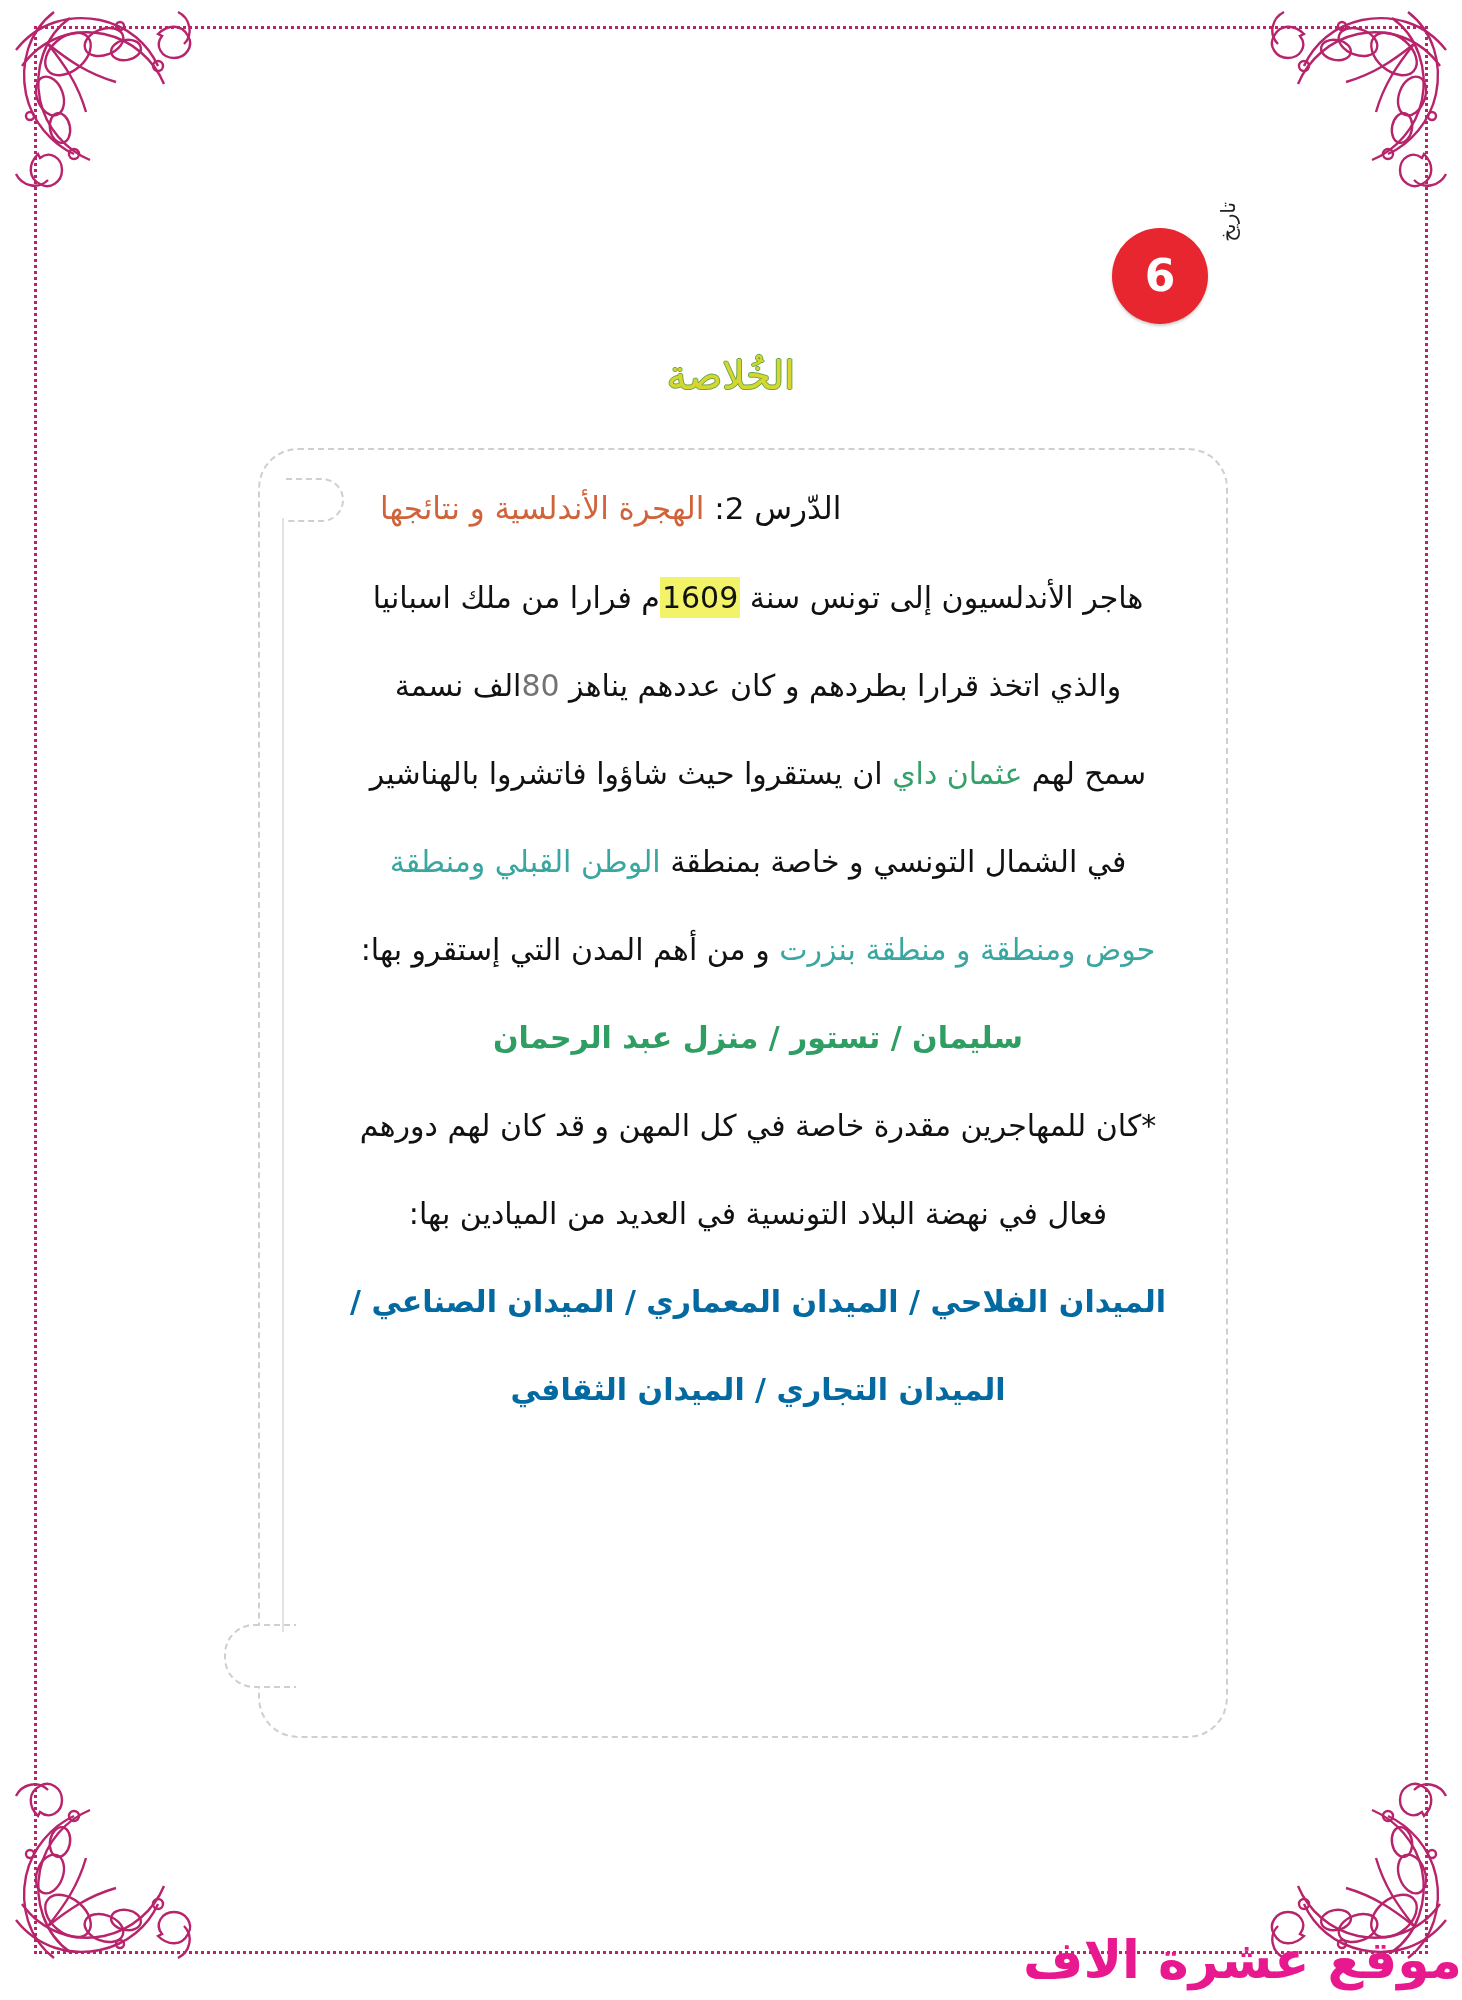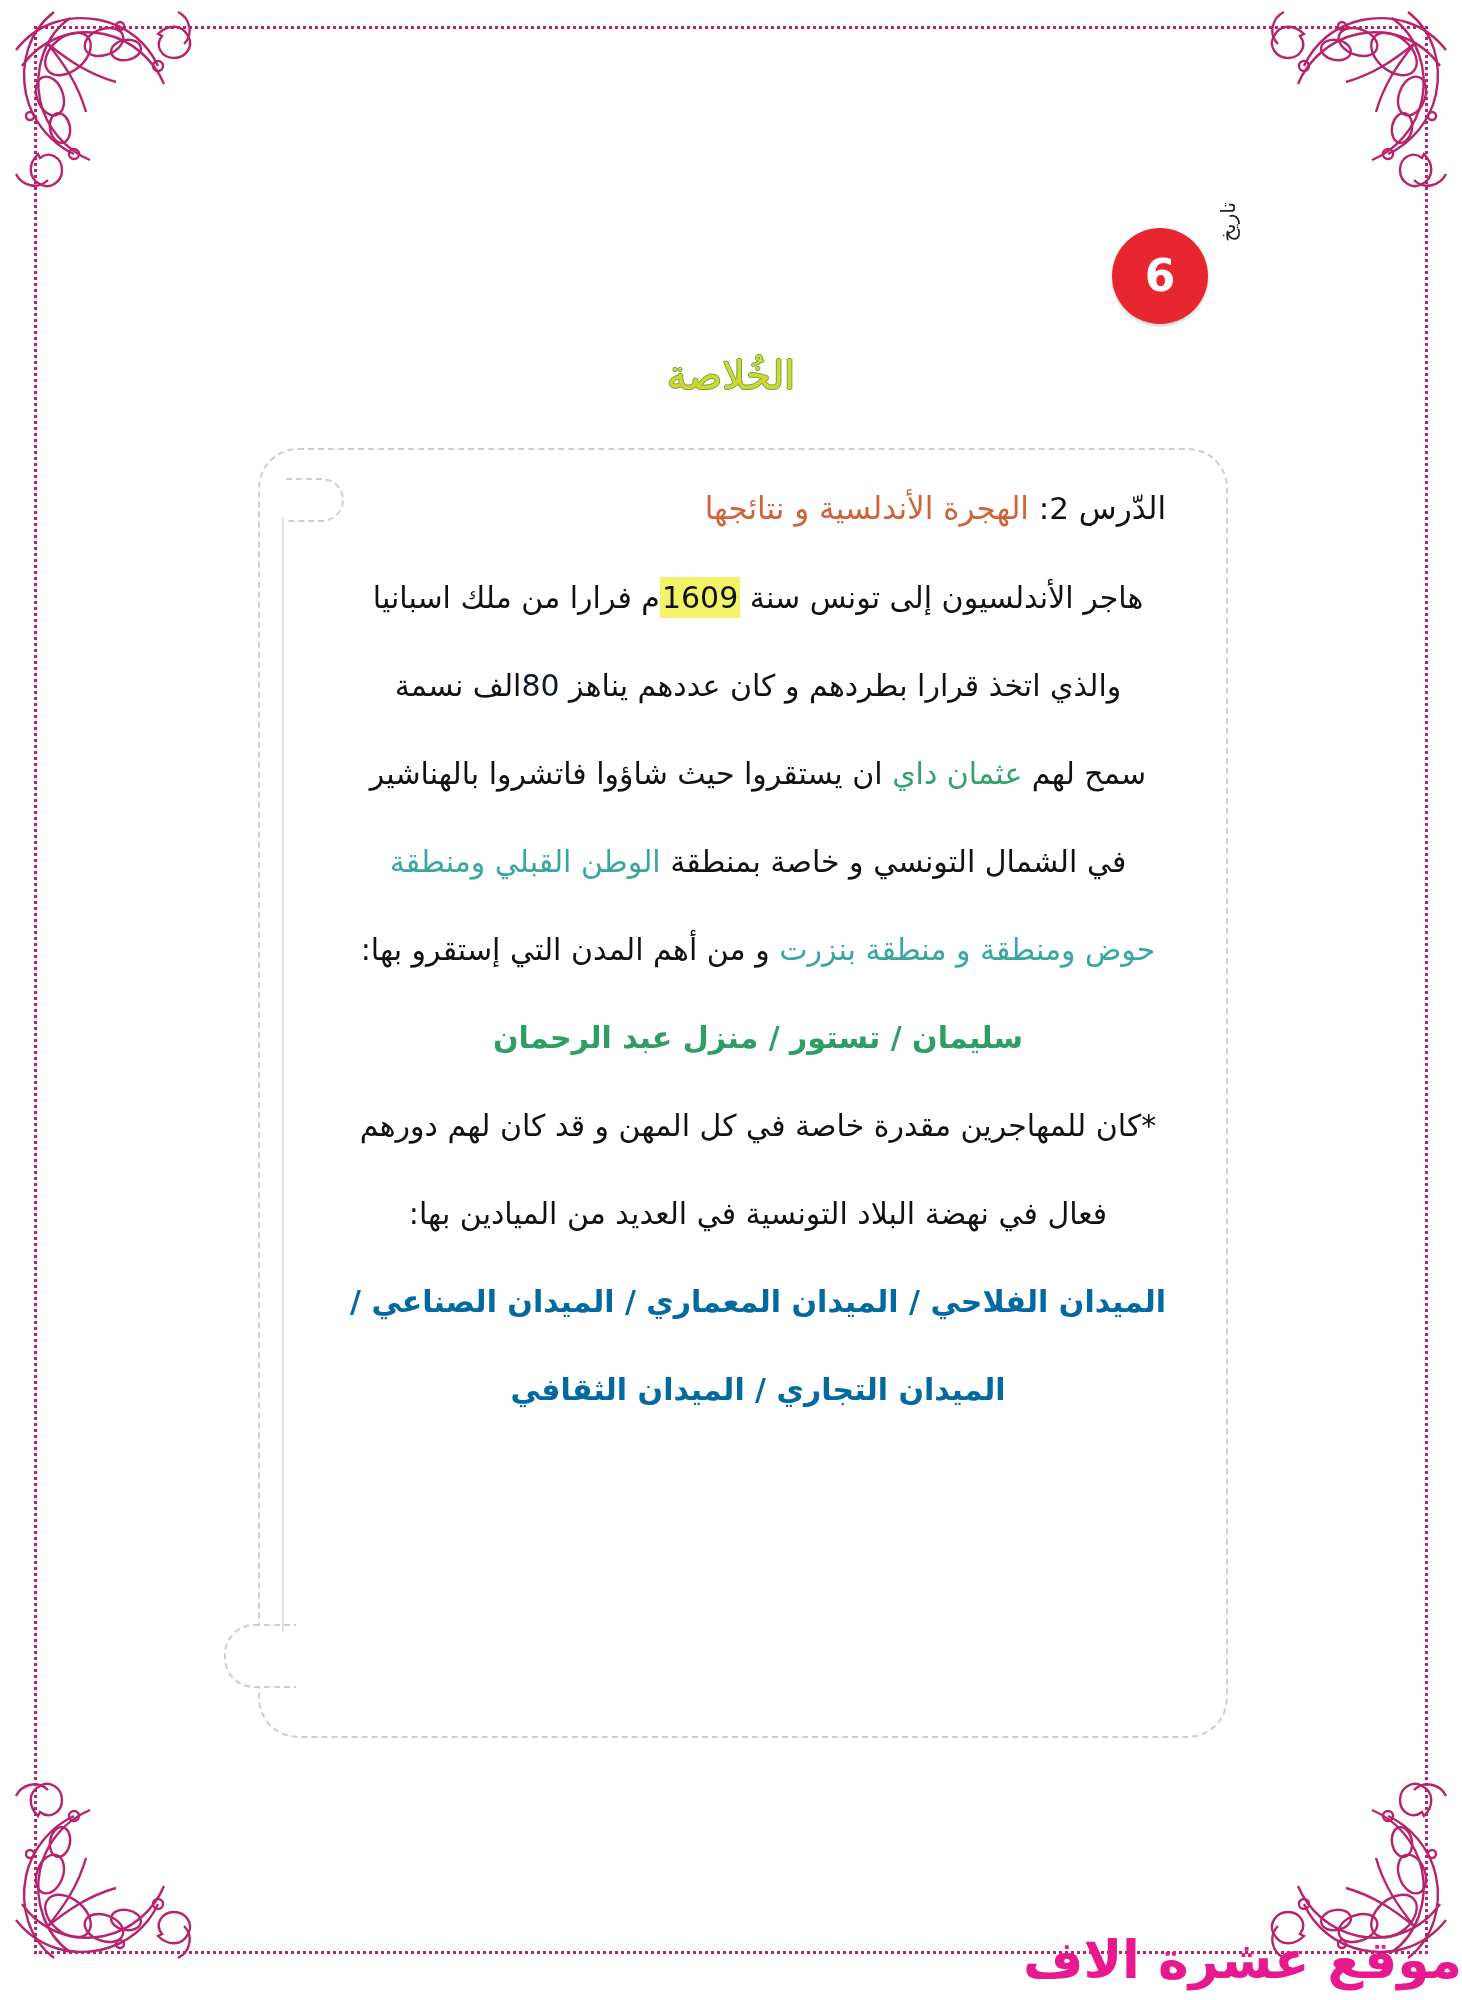--- a/index.html
+++ b/index.html
@@ -128,21 +128,21 @@
     bottom: 104px;
     width: 0;
     border-left: 2px solid #e2e2e2;
   }
 
   .lesson-title {
     position: absolute;
     top: 40px;
     right: 60px;
     left: 120px;
-    text-align: right;
+    text-align: left;
     font-size: 31px;
     color: #111;
     direction: rtl;
   }
   .lesson-title .lesson-name { color: #d1633a; }
 
   .body-text {
     position: absolute;
     top: 108px;
     right: 30px;
@@ -152,21 +152,21 @@
     font-size: 30px;
     line-height: 80px;
     color: #111;
   }
   .body-text p { margin: 0 0 8px 0; }
 
   .hl-yellow {
     background: #f3f36a;
     padding: 3px 2px;
   }
-  .c-red { color: #0f172a; text-align: right; }
+  .c-red { color: #737373; text-align: right; }
   .c-green { color: #34a06a; }
   .c-teal { color: #3aa6a0; text-align: center; }
   .c-greenbold { color: #2e9e63; font-weight: bold; }
   .c-olive { color: #0369a1; font-weight: bold; }
 
   
   .footer-site {
     position: absolute;
     bottom: 10px;
     left: 0;

